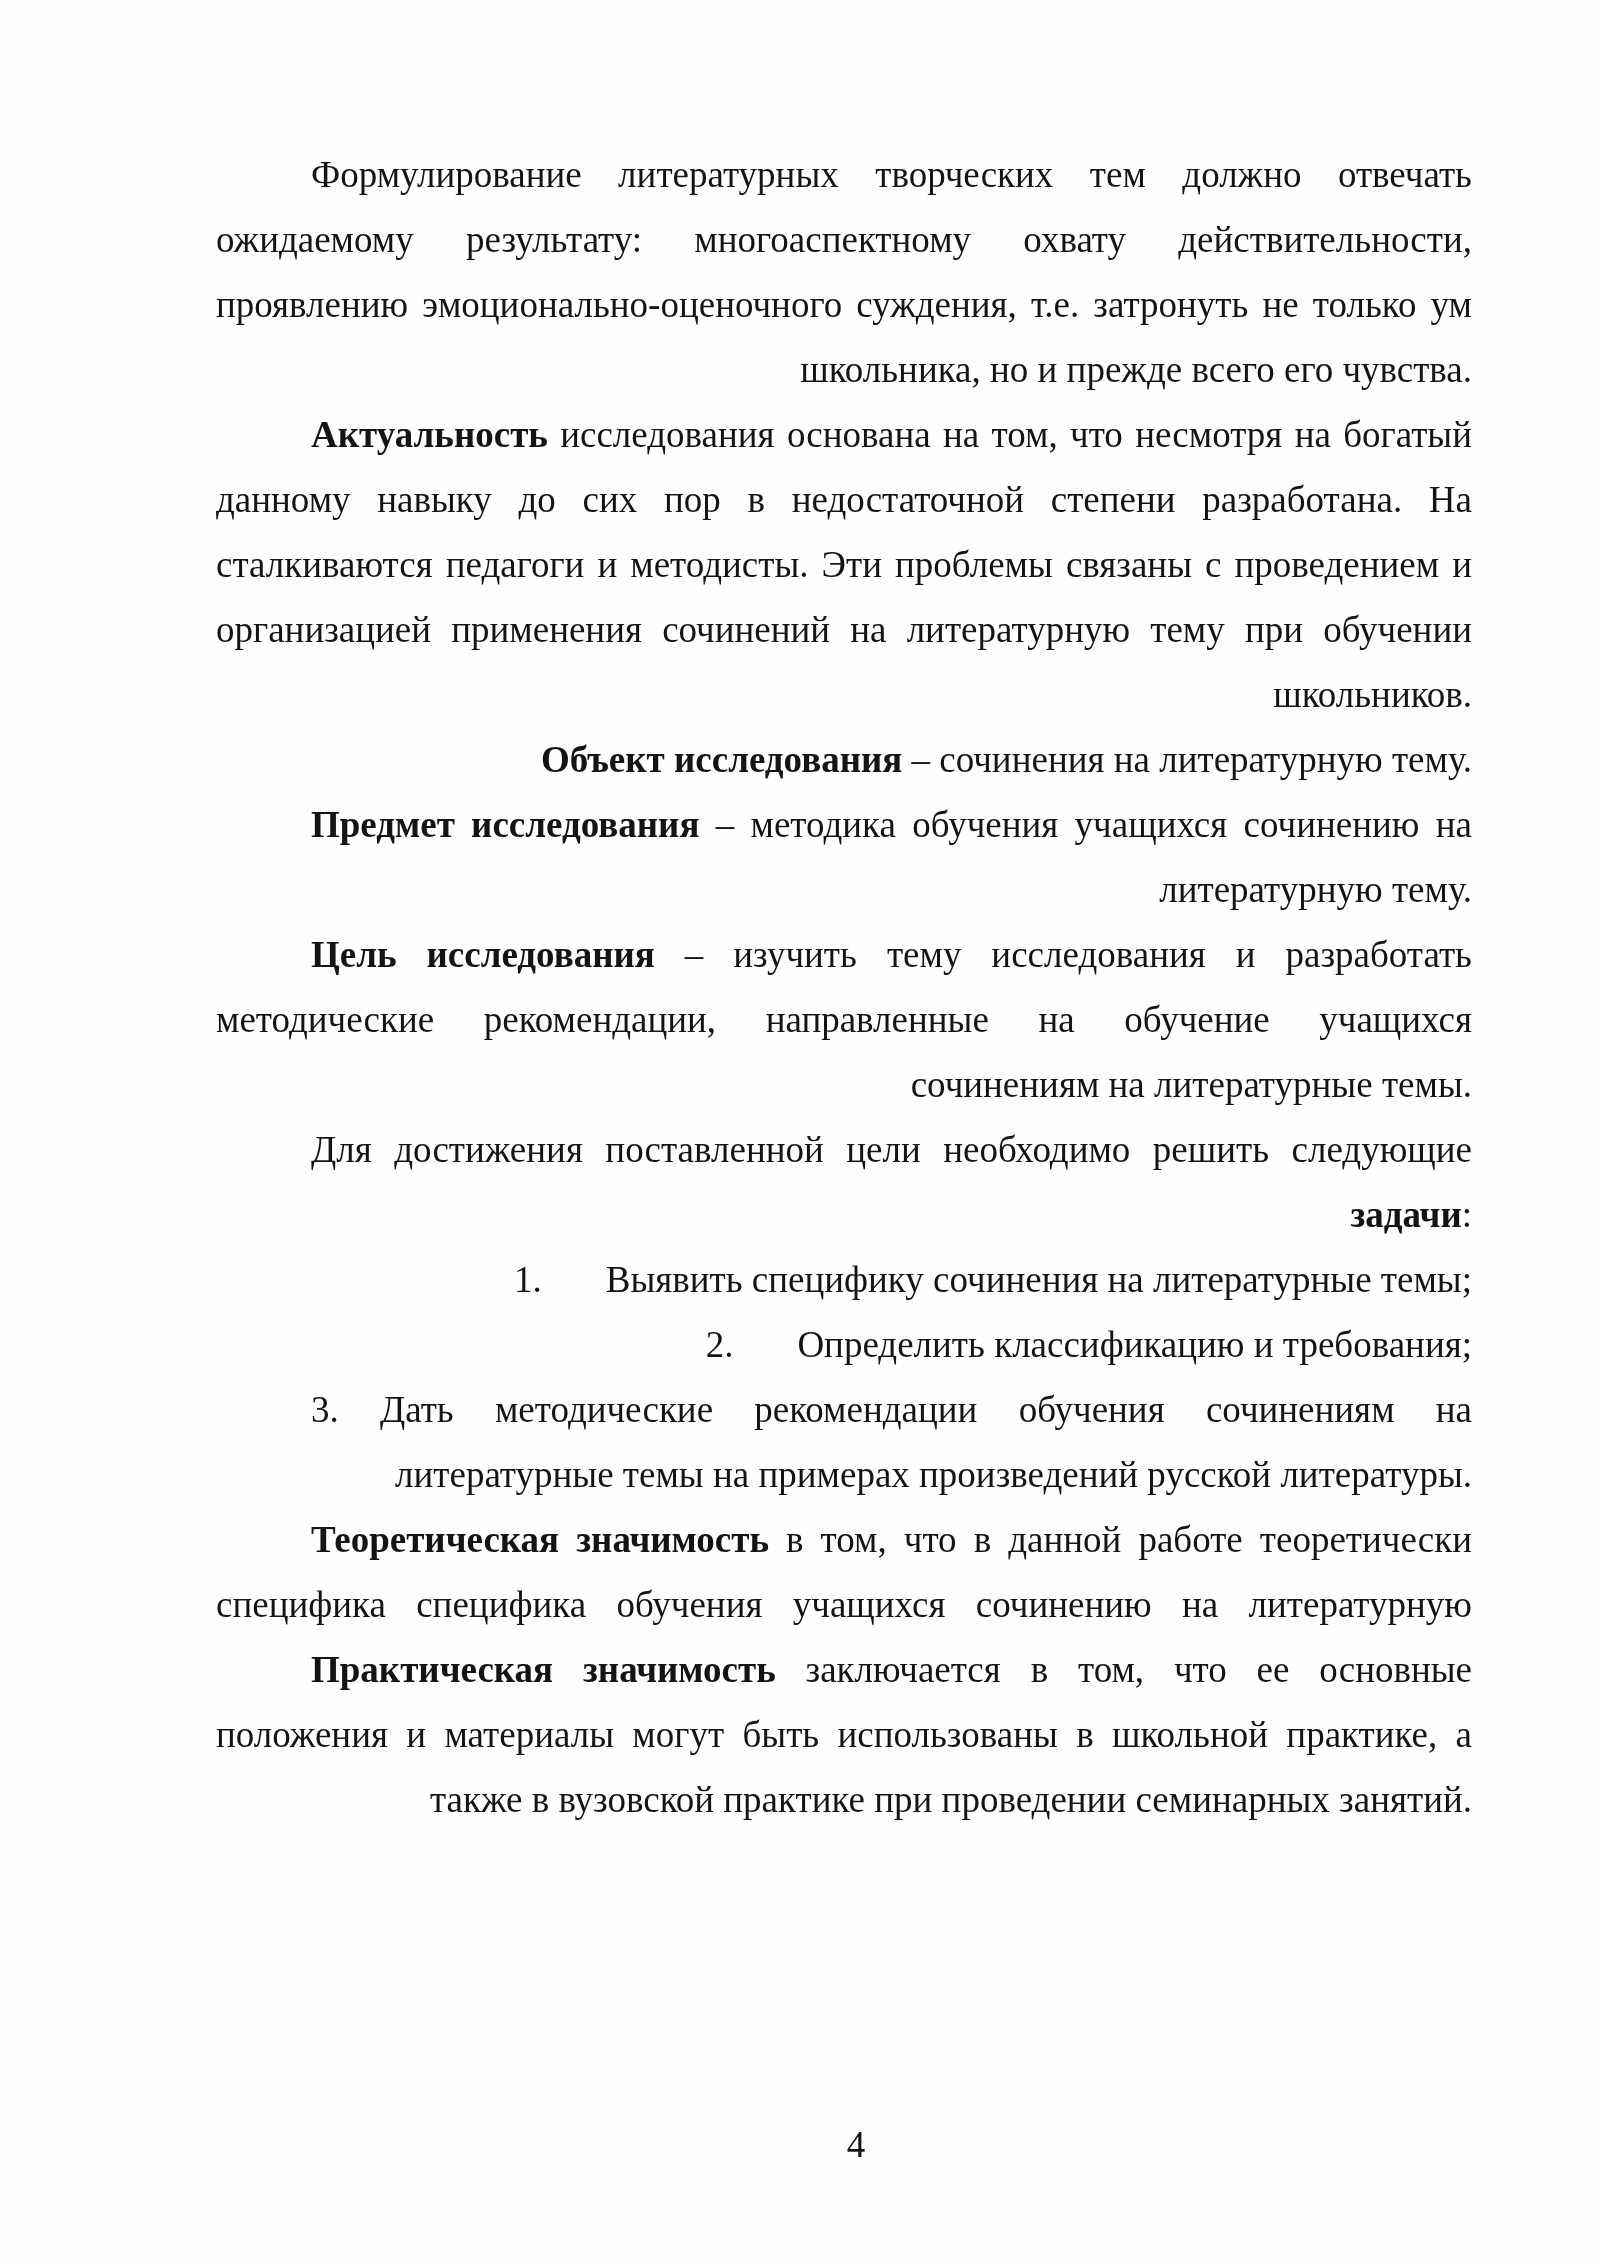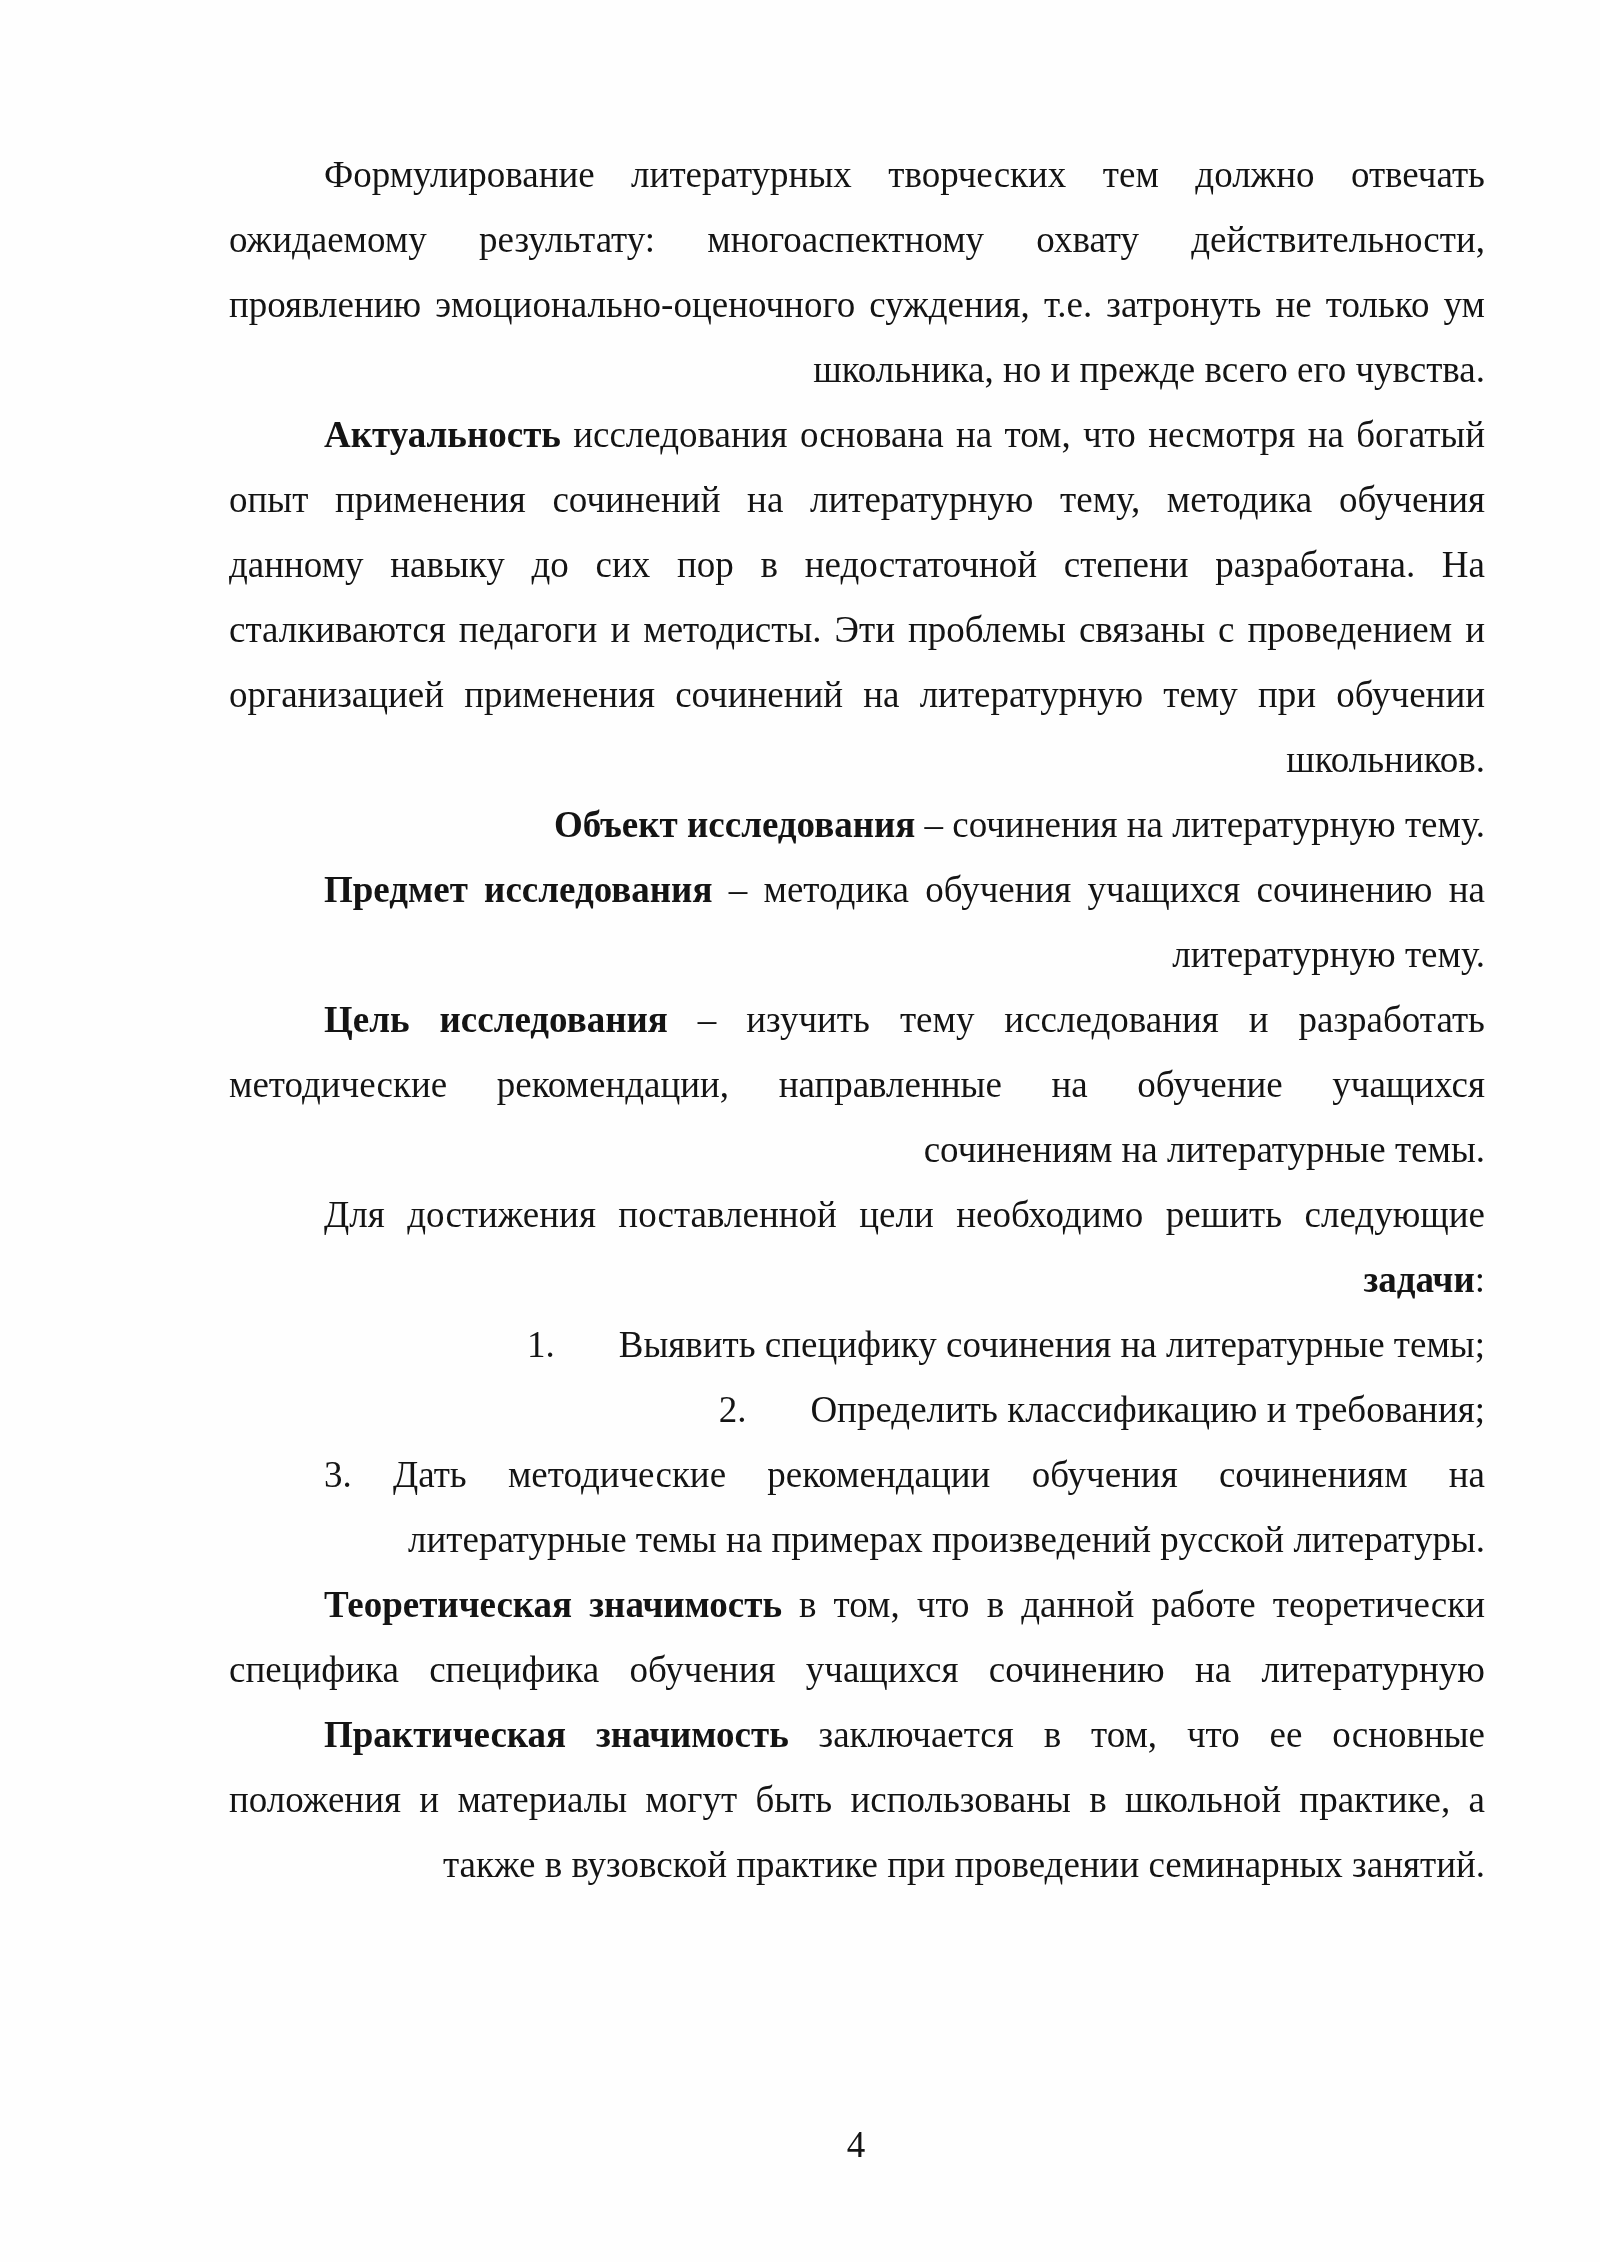--- a/index.html
+++ b/index.html
@@ -12,21 +12,21 @@
     width: 1600px;
     height: 2262px;
     background: #fefefe;
     overflow: hidden;
     font-family: "Liberation Serif", "DejaVu Serif", serif;
     color: #141414;
   }
   .doc-body {
     position: absolute;
     top: 142px;
-    left: 229px;
+    left: 216px;
     width: 1256px;
     font-size: 37px;
     font-family: Liberation Serif, serif;
   }
   .para { margin: 0; }
   .line {
     height: 65px;
     line-height: 65px;
     white-space: normal;
     text-align: right;
@@ -55,21 +55,20 @@
 <div class="page">
   <div class="doc-body">
       <div class="para">
         <div class="line ind just"><span>Формулирование литературных творческих тем должно отвечать</span></div>
         <div class="line just"><span>ожидаемому результату: многоаспектному охвату действительности,</span></div>
         <div class="line just"><span>проявлению эмоционально-оценочного суждения, т.е. затронуть не только ум</span></div>
         <div class="line"><span>школьника, но и прежде всего его чувства.</span></div>
       </div>
       <div class="para">
         <div class="line ind just"><b>Актуальность</b><span> исследования основана на том, что несмотря на богатый</span></div>
-        <div class="line just"><span>опыт применения сочинений на литературную тему, методика обучения</span></div>
         <div class="line just"><span>данному навыку до сих пор в недостаточной степени разработана. На</span></div>
         <div class="line just"><span>сталкиваются педагоги и методисты. Эти проблемы связаны с проведением и</span></div>
         <div class="line just"><span>организацией применения сочинений на литературную тему при обучении</span></div>
         <div class="line"><span>школьников.</span></div>
       </div>
       <div class="para">
         <div class="line ind"><b>Объект исследования</b><span> – сочинения на литературную тему.</span></div>
       </div>
       <div class="para">
         <div class="line ind just"><b>Предмет исследования</b><span> – методика обучения учащихся сочинению на</span></div>

